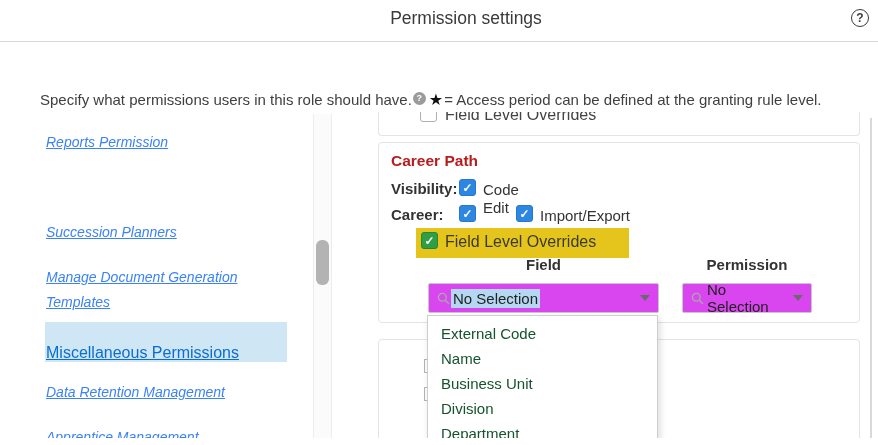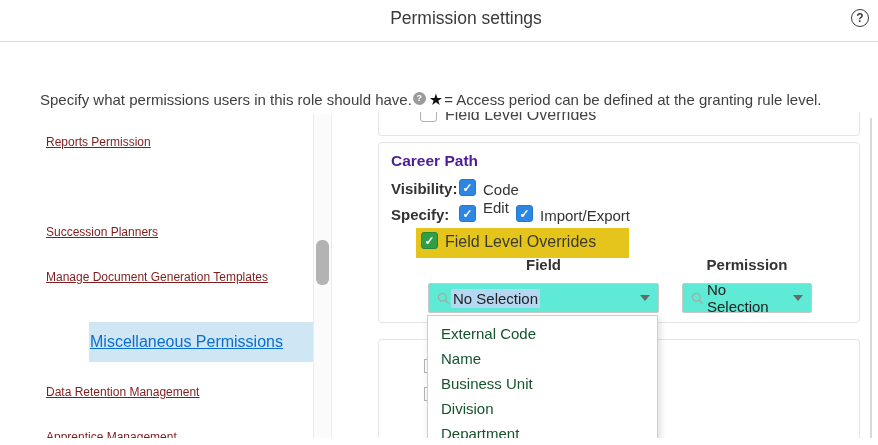--- a/index.html
+++ b/index.html
@@ -32,27 +32,27 @@
   .instruction > * { vertical-align: middle; margin-top: 14px; }
   .info-icon {
     display: inline-block; width: 13px; height: 13px; border-radius: 50%;
     background: #9b9b9b; color: #fff; font-size: 9px; font-weight: bold;
     text-align: center; line-height: 13px; margin: 0 3px 2px 1px;
   }
   .info-icon::after { content: "?"; }
   .star-icon { font-size: 16px; color: #111; margin-right: 1px; }
   
   .side-link {
-    position: absolute; left: 46px; font-size: 12px; color: #7f1d1d;
-    text-decoration: underline; cursor: pointer; line-height: 25px;
+    position: absolute; left: 46px; font-size: 14px; color: #3b82f6;
+    text-decoration: underline; cursor: pointer; line-height: 25px; font-style: italic;
   }
   .side-link.wrap { width: 235px; }
   .side-selected {
     position: absolute; left: 45px; top: 322px; width: 242px; height: 40px;
-    background: #cfe6f5; display: flex; align-items: center; margin-left: 44px;
+    background: #cfe6f5; display: flex; align-items: flex-end;
   }
   .side-selected .side-link-inner {
     font-size: 16px; color: #0a6ed1; text-decoration: underline;
     cursor: pointer; padding-left: 1px;
   }
   .side-scroll-track {
     position: absolute; left: 313px; top: 114px; width: 19px; height: 331px;
     background: #fbfbfb; border-left: 1px solid #ececec; border-right: 1px solid #ececec;
   }
   .side-scroll-thumb {
@@ -84,29 +84,29 @@
     position: absolute; width: 17px; height: 17px; border-radius: 3px;
     cursor: pointer; display: flex; align-items: center; justify-content: center;
   }
   .cb.empty { background: #fff; border: 1px solid #b0b0b0; }
   .cb.blue  { background: #2d87e2; border: 1px solid #2478cf; }
   .cb.green { background: #2f9e44; border: 1px solid #27863a; }
   .cb.blue::after, .cb.green::after {
     content: "✓"; color: #fff; font-size: 12px; font-weight: bold; line-height: 1;
   }
   
-  .cp-title { position: absolute; left: 12px; top: 9px; font-size: 15.5px; font-weight: bold; color: #4c1d95; }
+  .cp-title { position: absolute; left: 12px; top: 9px; font-size: 15.5px; font-weight: bold; color: #b91c1c; }
   .cp-label-bold { position: absolute; font-size: 15px; font-weight: bold; color: #333; }
   .cp-label { position: absolute; font-size: 15px; color: #333; }
   .flo-highlight { position: absolute; left: 37px; top: 85px; width: 213px; height: 30px; background: #e5c41c; }
   .flo-label { position: absolute; left: 66px; top: 90px; font-size: 16px; color: #3a3a2e; }
   .col-header { position: absolute; top: 113px; font-size: 15px; font-weight: bold; color: #333; text-align: center; }
   
   .combo {
-    position: absolute; top: 140px; height: 30px; background: #5eead4;
+    position: absolute; top: 140px; height: 30px; background: #d946ef;
     border: 1px solid #c8c8c8; border-radius: 2px;
     display: flex; align-items: center; padding: 0 8px; cursor: pointer;
   }
   .combo .search-icon { flex: 0 0 auto; margin-right: 1px; display: flex; }
   .combo .combo-value { font-size: 15px; color: #222; padding: 1px 2px; }
   .combo .combo-value.selected-text { background: #b5d8f2; }
   .combo .arrow-icon {
     margin-left: auto; width: 0; height: 0;
     border-left: 5px solid transparent; border-right: 5px solid transparent;
     border-top: 6px solid #6a6a6a;
@@ -159,21 +159,21 @@
     </div>
   </div>
 
   <div class="panel" id="panel-career">
     <div class="cp-title">Career Path</div>
 
     <div class="cp-label-bold" style="left:12px; top:37px">Visibility:</div>
     <span class="cb blue" style="left:80px; top:36px"></span>
     <div class="cp-label" style="left:104px; top:38px">Code</div>
 
-    <div class="cp-label-bold" style="left:12px; top:63px">Specify:</div>
+    <div class="cp-label-bold" style="left:12px; top:63px">Career:</div>
     <span class="cb blue" style="left:80px; top:62px"></span>
     <div class="cp-label" style="left:104px; top:56px">Edit</div>
     <span class="cb blue" style="left:137px; top:62px"></span>
     <div class="cp-label" style="left:161px; top:64px">Import/Export</div>
 
     <div class="flo-highlight"></div>
     <span class="cb green" style="left:42px; top:89px"></span>
     <div class="flo-label">Field Level Overrides</div>
 
     <div class="col-header" style="left:49px; width:231px">Field</div>

